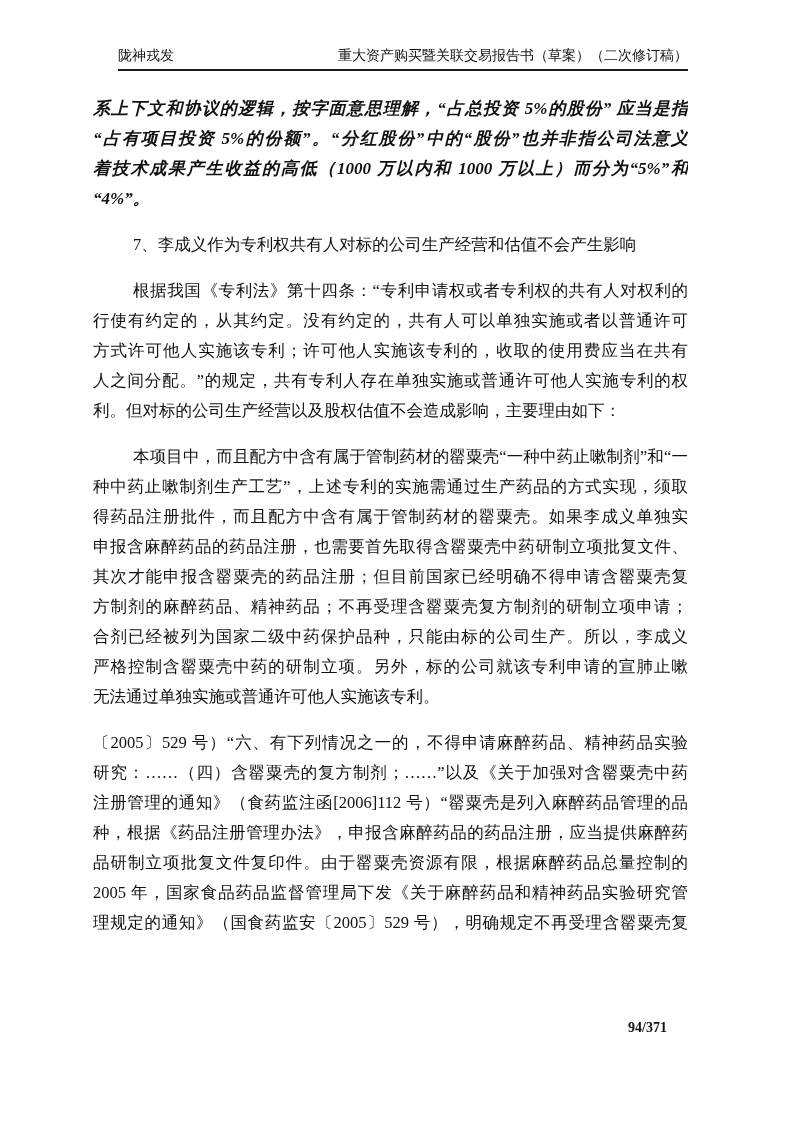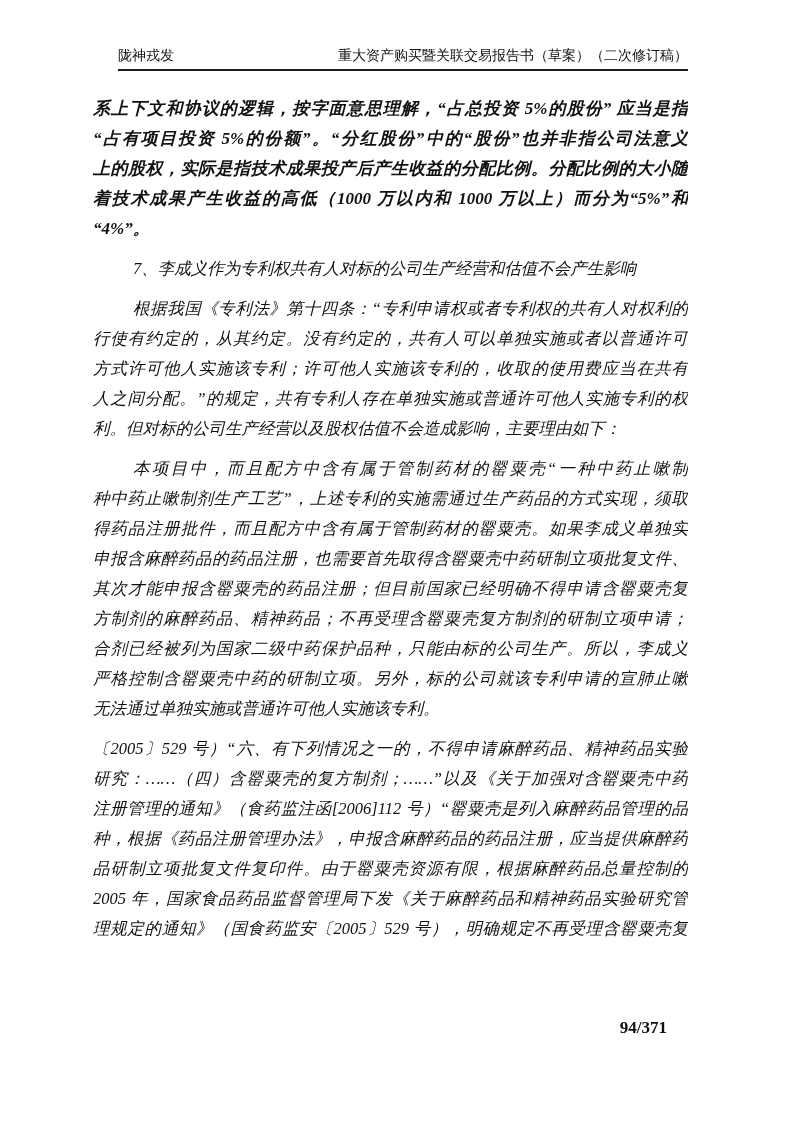--- a/index.html
+++ b/index.html
@@ -19,55 +19,54 @@
   }
   .header-rule{
     position:absolute;left:118px;top:69px;width:570px;height:2px;
     background:#1a1a1a;
   }
   
   .body{
     position:absolute;left:93px;top:94px;width:595px;
   }
   .para{margin:0;}
-  .para + .para{margin-top:10px;font-style:italic;}
+  .para + .para{margin-top:16px;}
   .ln{
     height:30px;line-height:30px;
     font-size:16.5px;
     text-align:justify;text-align-last:justify;
     text-justify:inter-character;
     overflow:hidden;
     word-break:break-all;
   }
   .ln.last{text-align-last:left;}
   .ln.ind{text-indent:40px;}
   .ln.b{font-weight:700;font-size:17px;font-style:italic;}
   
   .footer{
     position:absolute;top:1020px;right:126px;
-    font-size:17px;font-weight:700;line-height:15px;
+    font-size:14px;font-weight:700;line-height:15px;
   }
 </style>
 </head>
 <body>
 
 <div class="page">
 
   <div class="header">
     <span>陇神戎发</span>
     <span>重大资产购买暨关联交易报告书（草案）（二次修订稿）</span>
   </div>
   <div class="header-rule"></div>
 
   <div class="body">
 
     <div class="para">
       <div class="ln b">系上下文和协议的逻辑，按字面意思理解，“占总投资 5%的股份” 应当是指</div>
       <div class="ln b">“占有项目投资 5%的份额”。“分红股份”中的“股份”也并非指公司法意义</div>
-      <div class="ln b">上的股权，实际是指技术成果投产后产生收益的分配比例。分配比例的大小随</div>
       <div class="ln b">着技术成果产生收益的高低（1000 万以内和 1000 万以上）而分为“5%”和</div>
       <div class="ln b last">“4%”。</div>
     </div>
 
     <div class="para">
       <div class="ln ind last">7、李成义作为专利权共有人对标的公司生产经营和估值不会产生影响</div>
     </div>
 
     <div class="para">
       <div class="ln ind">根据我国《专利法》第十四条：“专利申请权或者专利权的共有人对权利的</div>

